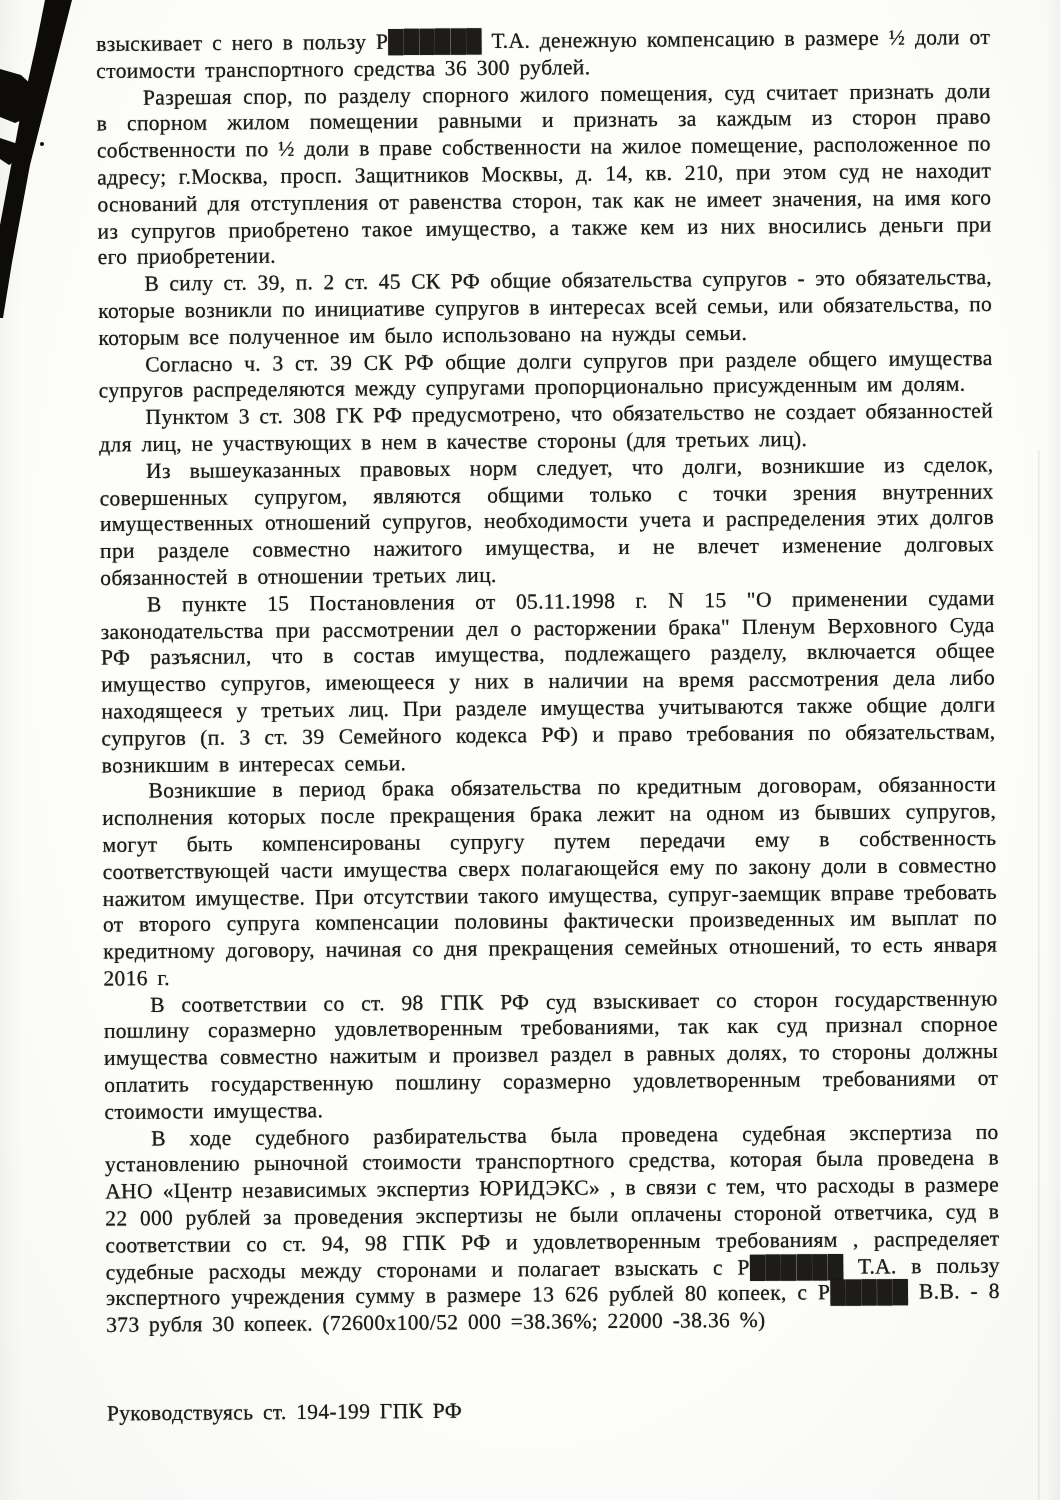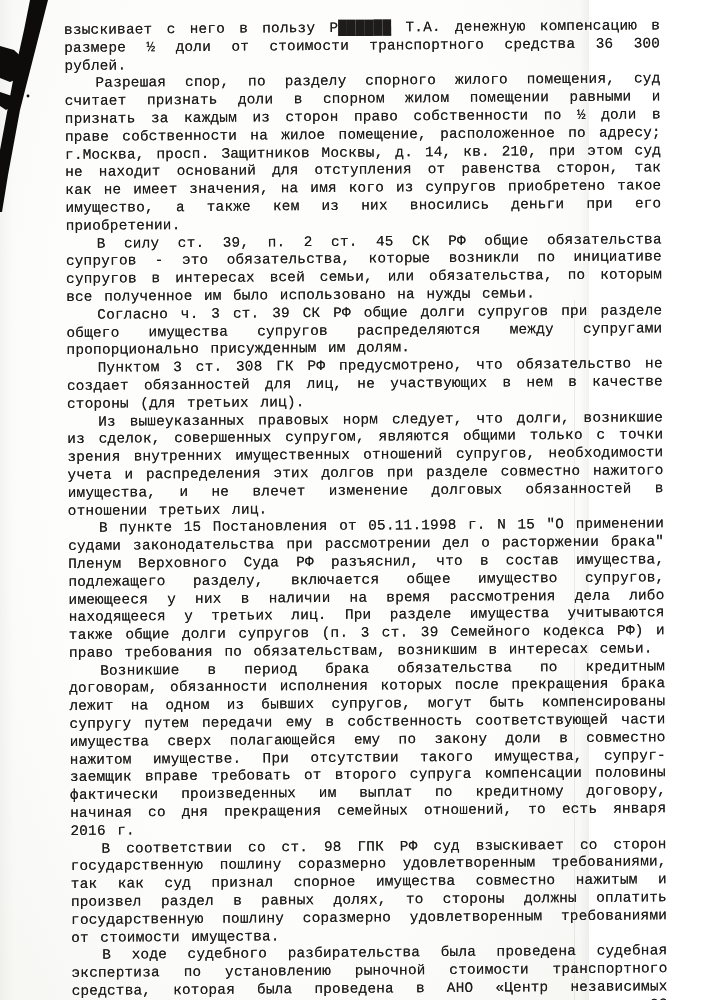--- a/index.html
+++ b/index.html
@@ -3,26 +3,26 @@
 <meta charset="utf-8">
 <style>
   html, body {
     margin: 0; padding: 0;
     width: 707px; height: 1000px;
     overflow: hidden;
     background: #ffffff;
   }
   .page {
     position: relative;
-    width: 589px; height: 1000px;
+    width: 707px; height: 1000px;
     background:
       linear-gradient(90deg, rgba(0,0,0,0.03) 0, rgba(0,0,0,0) 14px),
       linear-gradient(270deg, rgba(0,0,0,0.04) 0, rgba(0,0,0,0) 10px),
       radial-gradient(ellipse at 50% 40%, #fdfdfc 60%, #f6f6f3 100%);
-    font-family: Liberation Mono, monospace;
+    font-family: Liberation Serif, serif;
     color: #1e1c1a;
   }
   .text-block {
     position: absolute;
     left: 64px; top: 22px;
     width: 596px;
     transform: rotate(-0.45deg);
     transform-origin: top left;
     font-size: 14.4px;
     line-height: 17.8px;

